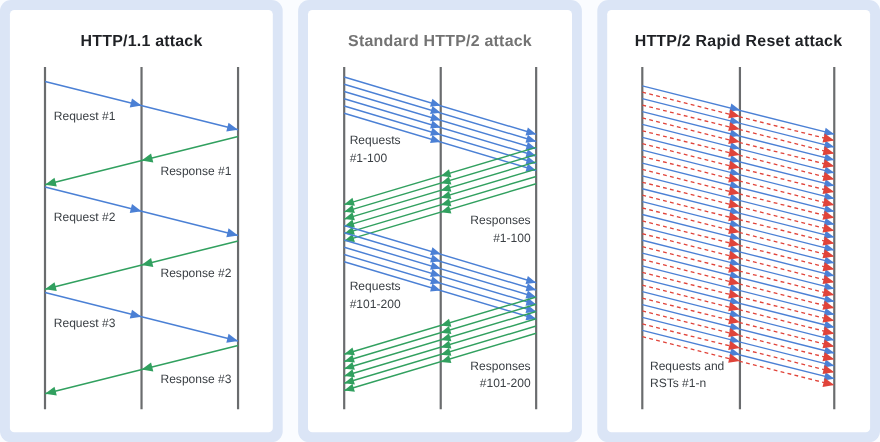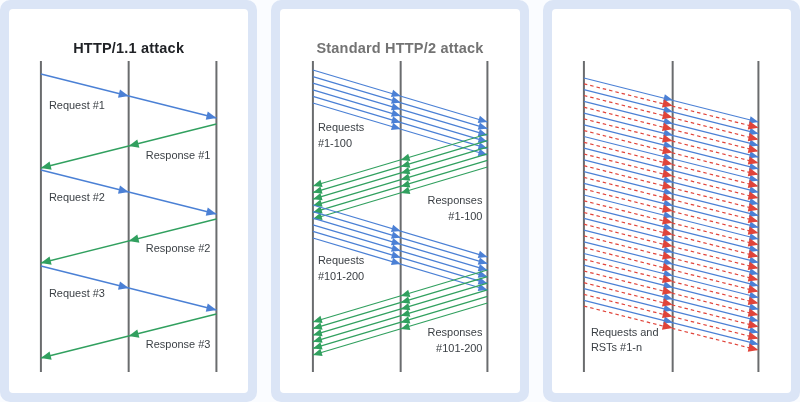--- a/index.html
+++ b/index.html
@@ -11,21 +11,21 @@
   }
   .card{
     flex:1;border-radius:10px;position:relative;
     padding:9px;box-sizing:border-box;
   }
   .panel{
     position:relative;width:100%;height:100%;
     border-radius:4px;overflow:hidden;
   }
   .panel-title{
-    margin:0;padding-top:31px;
+    margin:0;padding-top:21px;
     text-align:center;
     font-size:14.5px;font-weight:700;letter-spacing:.2px;
   }
   .diagram{
     position:absolute;left:0;top:40px;
     width:100%;height:344px;display:block;
   }
   .diagram text{
     font-family:"Liberation Sans",sans-serif;
     font-size:11px;
@@ -175,20 +175,21 @@
         <text x="38" y="215" text-anchor="start" fill="#3a3f44">Requests</text>
         <text x="38" y="231" text-anchor="start" fill="#3a3f44">#101-200</text>
         <text x="203" y="287" text-anchor="end" fill="#3a3f44">Responses</text>
         <text x="203" y="303" text-anchor="end" fill="#3a3f44">#101-200</text>
       </svg>
   </div>
 </div>
 
 <div class="card" style="background: rgb(219, 229, 246);">
   <div class="panel" style="background: rgb(255, 255, 255);">
+    <h2 class="panel-title" style="color: rgb(31, 33, 37);">HTTP/2 Rapid Reset attack</h2>
     <svg class="diagram" viewBox="0 0 240 344" preserveAspectRatio="none" xmlns="http://www.w3.org/2000/svg">
         <line x1="32" y1="12" x2="32" y2="323" stroke="#6a6c6e" stroke-width="2"></line>
         <line x1="121" y1="12" x2="121" y2="323" stroke="#6a6c6e" stroke-width="2"></line>
         <line x1="207" y1="12" x2="207" y2="323" stroke="#6a6c6e" stroke-width="2"></line>
         <g>
           <line x1="32" y1="29" x2="207" y2="73" stroke="#4b80d5" stroke-width="1.2"></line>
           <polygon points="0,0 -9,-3.78 -9,3.78" fill="#4b80d5" transform="translate(121,51) rotate(13.88466768525817)"></polygon>
           <polygon points="0,0 -9,-3.78 -9,3.78" fill="#4b80d5" transform="translate(207,73) rotate(13.88466768525817)"></polygon>
           <line x1="32" y1="40.7" x2="207" y2="84.7" stroke="#4b80d5" stroke-width="1.2"></line>
           <polygon points="0,0 -9,-3.78 -9,3.78" fill="#4b80d5" transform="translate(121,62.7) rotate(13.88466768525817)"></polygon>

